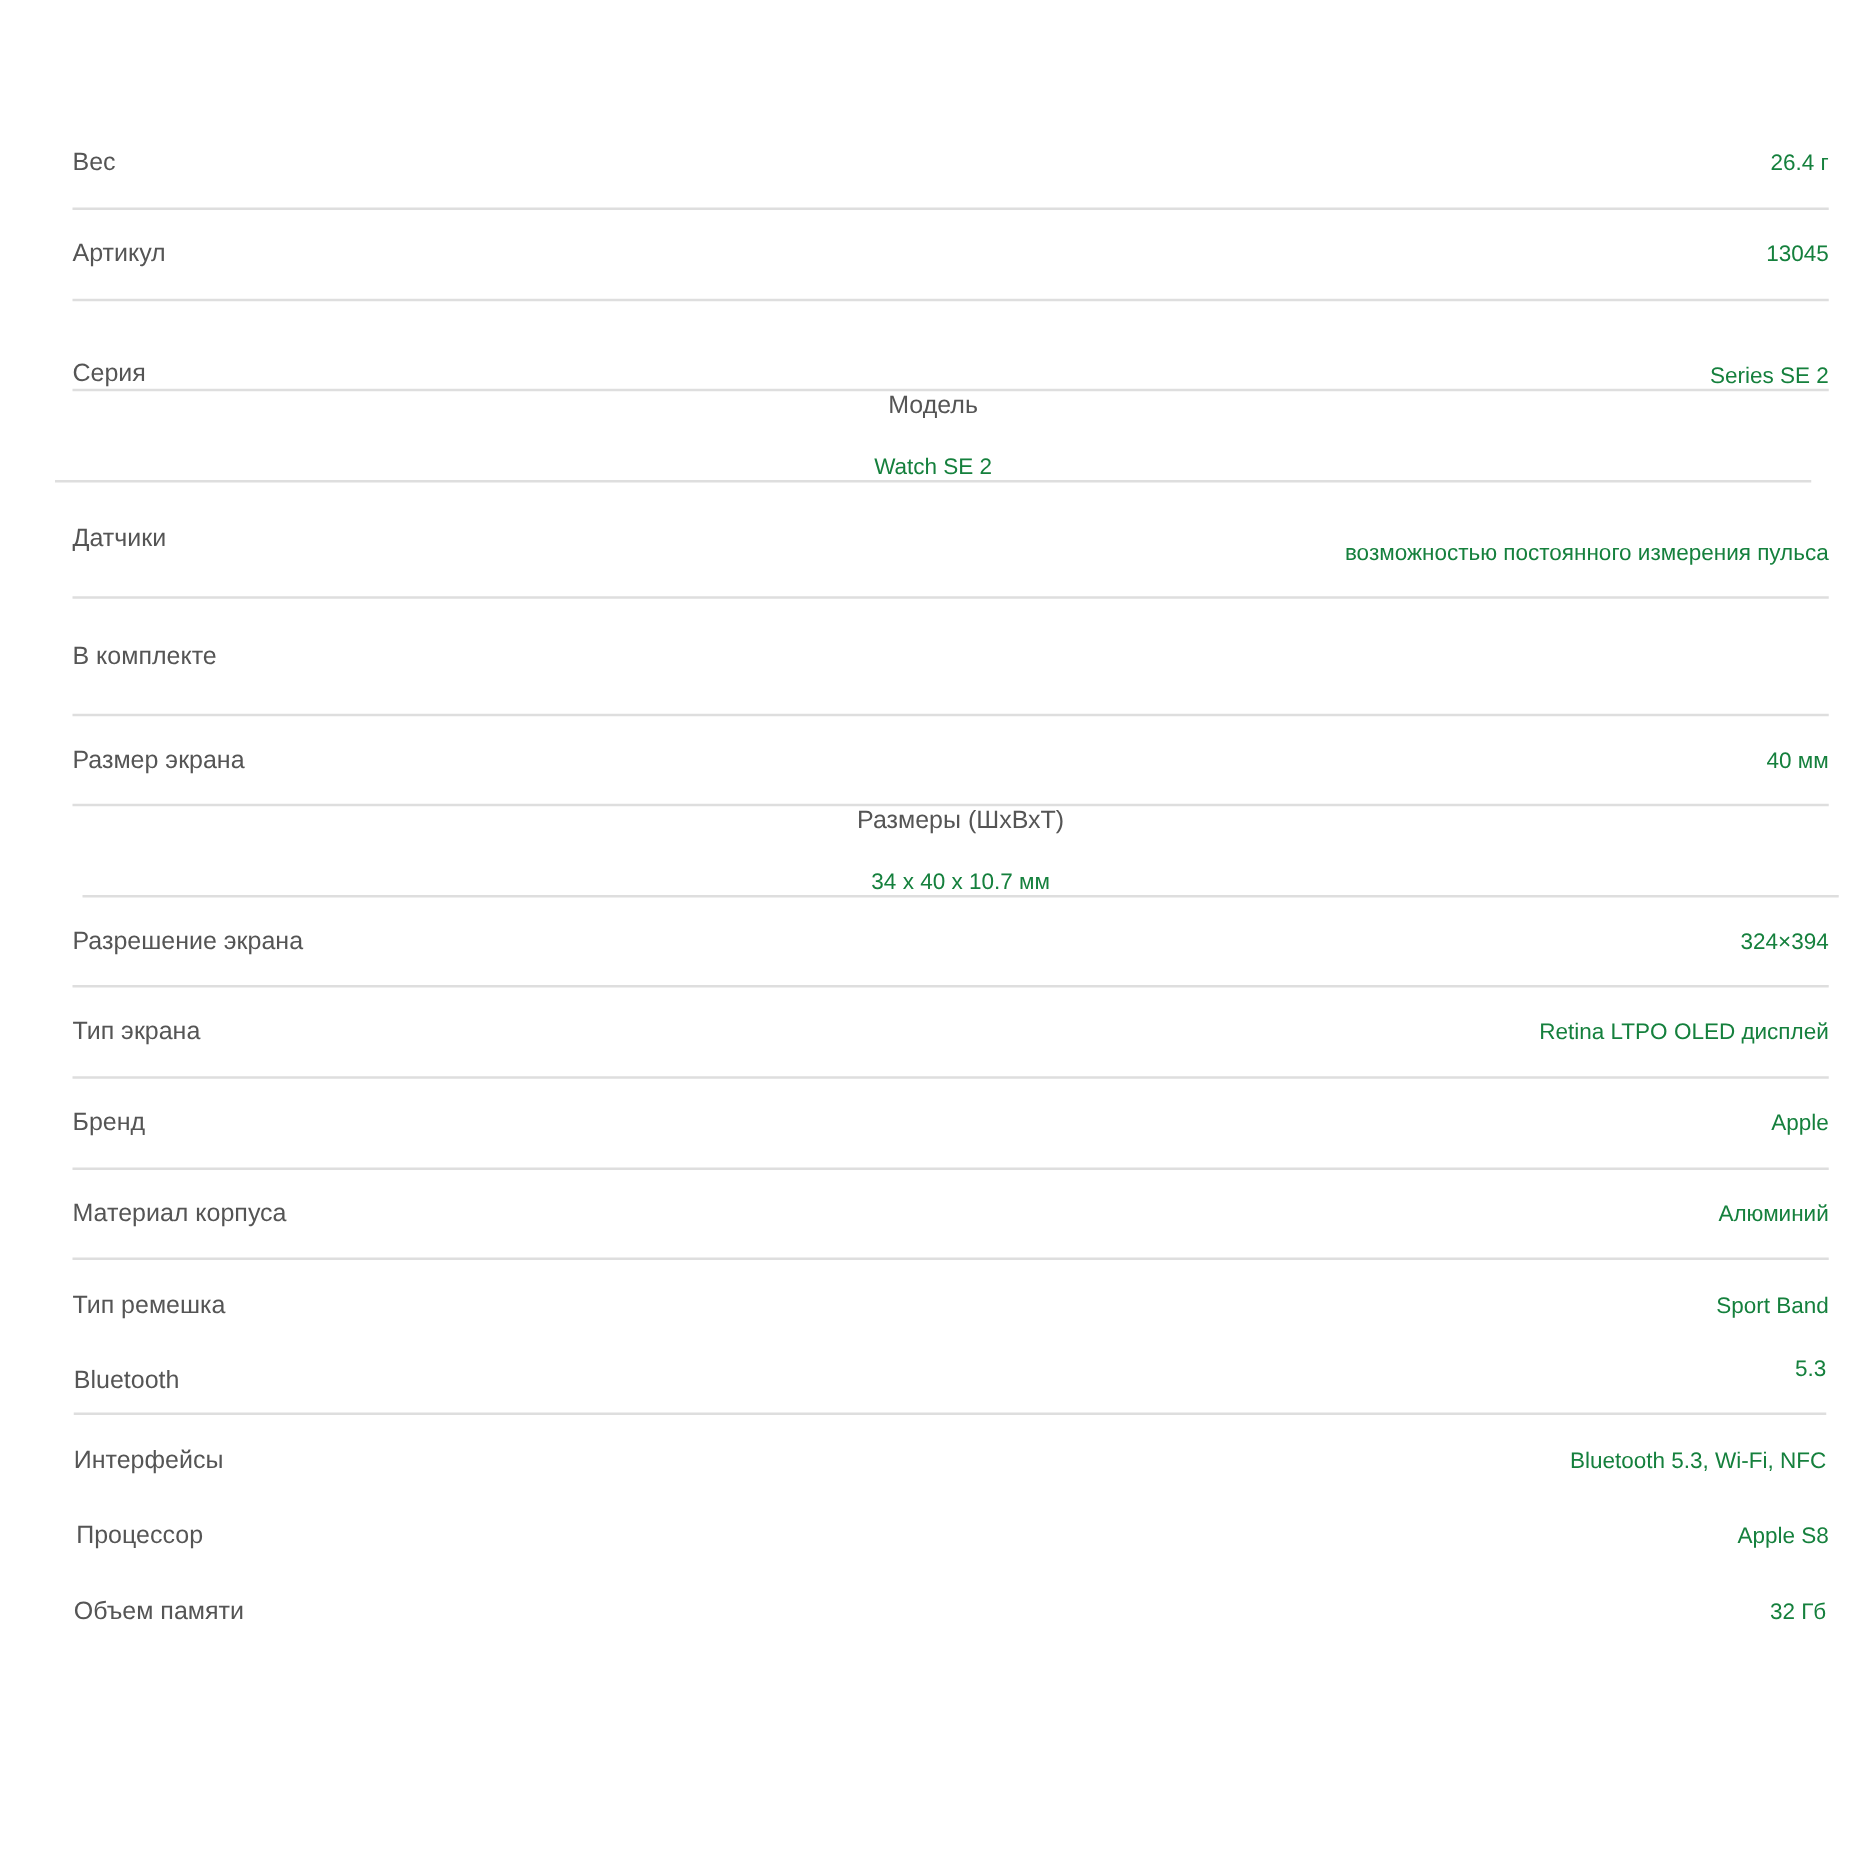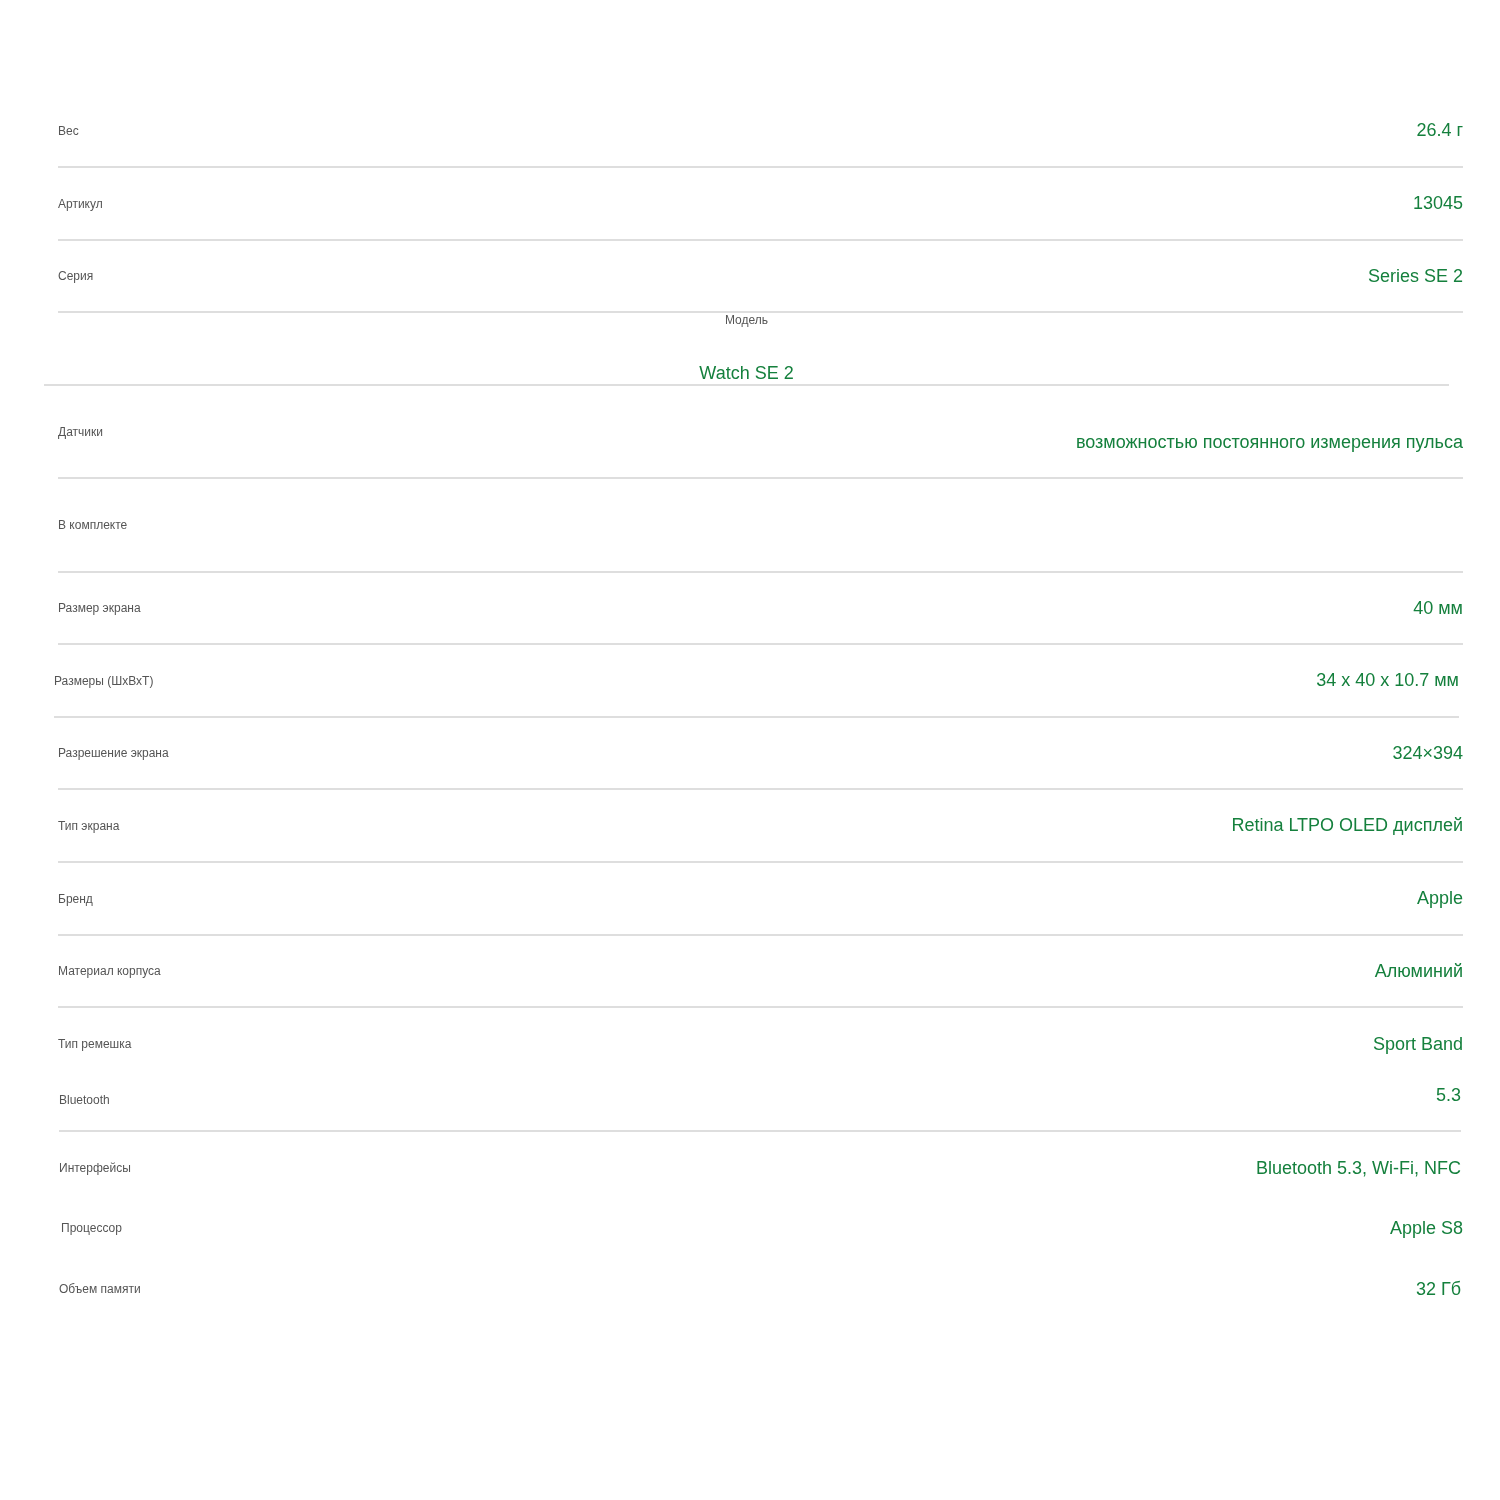--- a/index.html
+++ b/index.html
@@ -18,21 +18,21 @@
       position: absolute;
       display: flex;
       justify-content: space-between;
       align-items: center;
       box-sizing: border-box;
     }
     .spec-row.divided {
       border-bottom: 2px solid #dedede;
     }
     .spec-label {
-      font-size: 12px;
+      font-size: 20px;
       color: #555555;
       white-space: nowrap;
     }
     .spec-value {
       font-size: 18px;
       color: #15803d;
       text-align: right;
       line-height: 21px;
     }
     .spec-value.wrap {
@@ -47,21 +47,21 @@
   <div class="spec-row divided" style="left:58px; width:1405px; top:95px; height:73px;">
     <span class="spec-label">Вес</span>
     <span class="spec-value">26.4 г</span>
   </div>
 
   <div class="spec-row divided" style="left:58px; width:1405px; top:168px; height:73px;">
     <span class="spec-label">Артикул</span>
     <span class="spec-value">13045</span>
   </div>
 
-  <div class="spec-row divided" style="left:58px; width:1405px; top:241px; height:72px;">
+  <div class="spec-row divided" style="left:58px; width:1405px; top:241px; height:72px;align-items:flex-end;">
     <span class="spec-label">Серия</span>
     <span class="spec-value">Series SE 2</span>
   </div>
 
   <div class="spec-row divided" style="left:44px; width:1405px; top:313px; height:73px;flex-direction:column;">
     <span class="spec-label">Модель</span>
     <span class="spec-value">Watch SE 2</span>
   </div>
 
   <div class="spec-row divided" style="left:58px; width:1405px; top:386px; height:93px;">
@@ -74,21 +74,21 @@
 
   <div class="spec-row divided" style="left:58px; width:1405px; top:479px; height:94px;">
     <span class="spec-label">В комплекте</span>
   </div>
 
   <div class="spec-row divided" style="left:58px; width:1405px; top:573px; height:72px;">
     <span class="spec-label">Размер экрана</span>
     <span class="spec-value">40 мм</span>
   </div>
 
-  <div class="spec-row divided" style="left:54px; width:1405px; top:645px; height:73px;">
+  <div class="spec-row divided" style="left:66px; width:1405px; top:645px; height:73px;flex-direction:column;">
     <span class="spec-label">Размеры (ШхВхТ)</span>
     <span class="spec-value">34 x 40 x 10.7 мм</span>
   </div>
 
   <div class="spec-row divided" style="left:58px; width:1405px; top:718px; height:72px;">
     <span class="spec-label">Разрешение экрана</span>
     <span class="spec-value">324×394</span>
   </div>
 
   <div class="spec-row divided" style="left:58px; width:1405px; top:790px; height:73px;gap:12px;">

